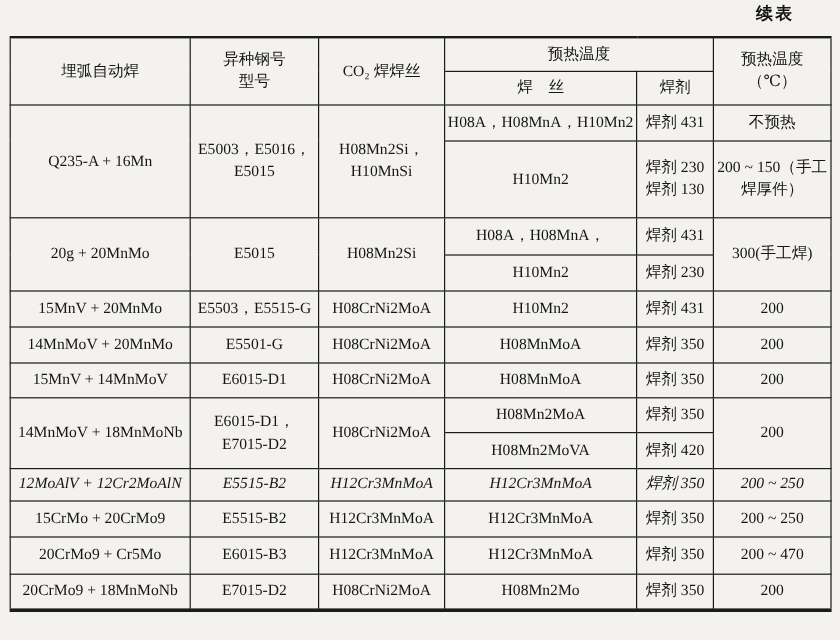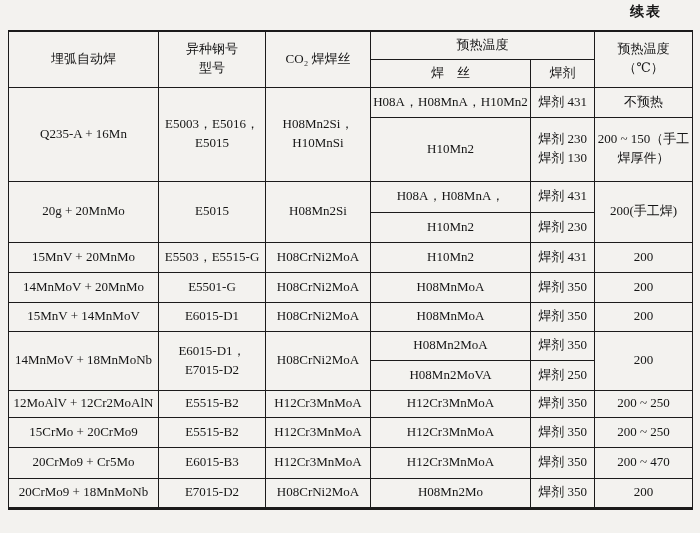--- a/index.html
+++ b/index.html
@@ -50,21 +50,21 @@
     overflow: hidden;
   }
   
   .hh1 { height: 28px; }
   .hh2 { height: 28px; }
   .h30 { height: 30px; }
   .h66 { height: 64px; }
   .h33 { height: 31px; }
   .h32 { height: 30px; }
   .h31 { height: 29px; }
-  .h29 { height: 27px; }
+  .h29 { height: 27px; font-style: italic; }
 </style>
 </head>
 <body>
 
 <div class="sheet">
 
   <div class="continued">续表</div>
 
   <table class="main">
     <colgroup>
@@ -111,21 +111,21 @@
         <td>200 ~ 150（手工
 焊厚件）</td>
       </tr>
 
       <tr class="h33">
         <td rowspan="2">20g + 20MnMo</td>
         <td rowspan="2">E5015</td>
         <td rowspan="2">H08Mn2Si</td>
         <td>H08A，H08MnA，</td>
         <td>焊剂 431</td>
-        <td rowspan="2">200(手工焊)</td>
+        <td rowspan="2">300(手工焊)</td>
       </tr>
       <tr class="h32">
         <td>H10Mn2</td>
         <td>焊剂 230</td>
       </tr>
 
       <tr class="h32">
         <td>15MnV + 20MnMo</td>
         <td>E5503，E5515-G</td>
         <td>H08CrNi2MoA</td>
@@ -156,21 +156,21 @@
         <td rowspan="2">14MnMoV + 18MnMoNb</td>
         <td rowspan="2">E6015-D1，
 E7015-D2</td>
         <td rowspan="2">H08CrNi2MoA</td>
         <td>H08Mn2MoA</td>
         <td>焊剂 350</td>
         <td rowspan="2">200</td>
       </tr>
       <tr class="h32">
         <td>H08Mn2MoVA</td>
-        <td>焊剂 250</td>
+        <td>焊剂 420</td>
       </tr>
 
       <tr class="h29">
         <td>12MoAlV + 12Cr2MoAlN</td>
         <td>E5515-B2</td>
         <td>H12Cr3MnMoA</td>
         <td>H12Cr3MnMoA</td>
         <td>焊剂 350</td>
         <td>200 ~ 250</td>
       </tr>

